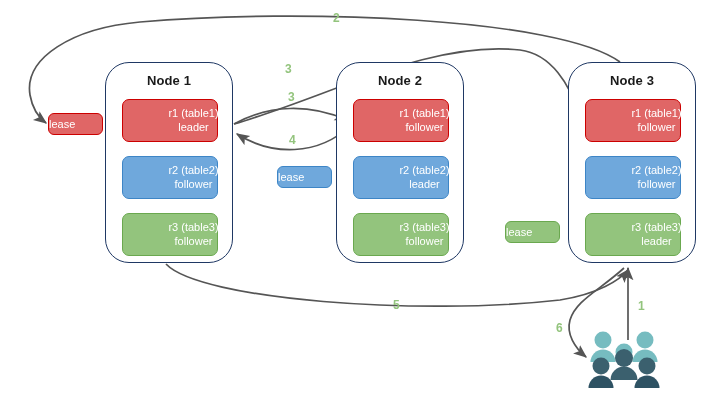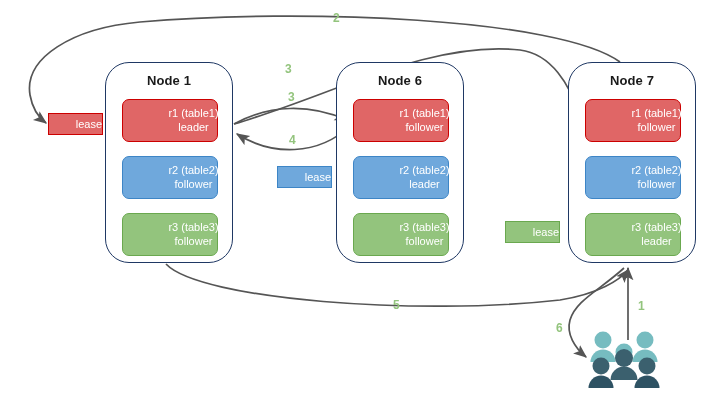--- a/index.html
+++ b/index.html
@@ -61,24 +61,24 @@
   }
   .replica .line { display: block; white-space: nowrap; }
   .rep-red   { background: #e06666; border: 1.4px solid #cc0000; }
   .rep-blue  { background: #6fa8dc; border: 1.4px solid #3d85c6; }
   .rep-green { background: #93c47d; border: 1.4px solid #6aa84f; }
 
   
   .lease {
     position: absolute;
     box-sizing: border-box;
-    border-radius: 0;
+    border-radius: 6px;
     display: flex;
     align-items: center;
-    justify-content: flex-end;
+    justify-content: flex-start;
     font-size: 11px;
     color: #ffffff;
   }
   .lease-red   { background: #e06666; border: 1.4px solid #cc0000; }
   .lease-blue  { background: #6fa8dc; border: 1.4px solid #3d85c6; }
   .lease-green { background: #93c47d; border: 1.4px solid #6aa84f; }
 
   
   .edge-label {
     position: absolute;
@@ -156,40 +156,40 @@
       <span class="line">follower</span>
     </div>
 
     <div class="replica rep-green" style="left:16px; top:150px; width:96px; height:43px;">
       <span class="line">r3 (table3)</span>
       <span class="line">follower</span>
     </div>
   </div>
 
   <div class="node-box" style="left:336px; top:62px; width:128px; height:201px;">
-    <div class="node-title">Node 6</div>
+    <div class="node-title">Node 2</div>
 
     <div class="replica rep-red" style="left:16px; top:36px; width:96px; height:43px;">
       <span class="line">r1 (table1)</span>
       <span class="line">follower</span>
     </div>
 
     <div class="replica rep-blue" style="left:16px; top:93px; width:96px; height:43px;">
       <span class="line">r2 (table2)</span>
       <span class="line">leader</span>
     </div>
 
     <div class="replica rep-green" style="left:16px; top:150px; width:96px; height:43px;">
       <span class="line">r3 (table3)</span>
       <span class="line">follower</span>
     </div>
   </div>
 
   <div class="node-box" style="left:568px; top:62px; width:128px; height:201px;">
-    <div class="node-title">Node 7</div>
+    <div class="node-title">Node 3</div>
 
     <div class="replica rep-red" style="left:16px; top:36px; width:96px; height:43px;">
       <span class="line">r1 (table1)</span>
       <span class="line">follower</span>
     </div>
 
     <div class="replica rep-blue" style="left:16px; top:93px; width:96px; height:43px;">
       <span class="line">r2 (table2)</span>
       <span class="line">follower</span>
     </div>

